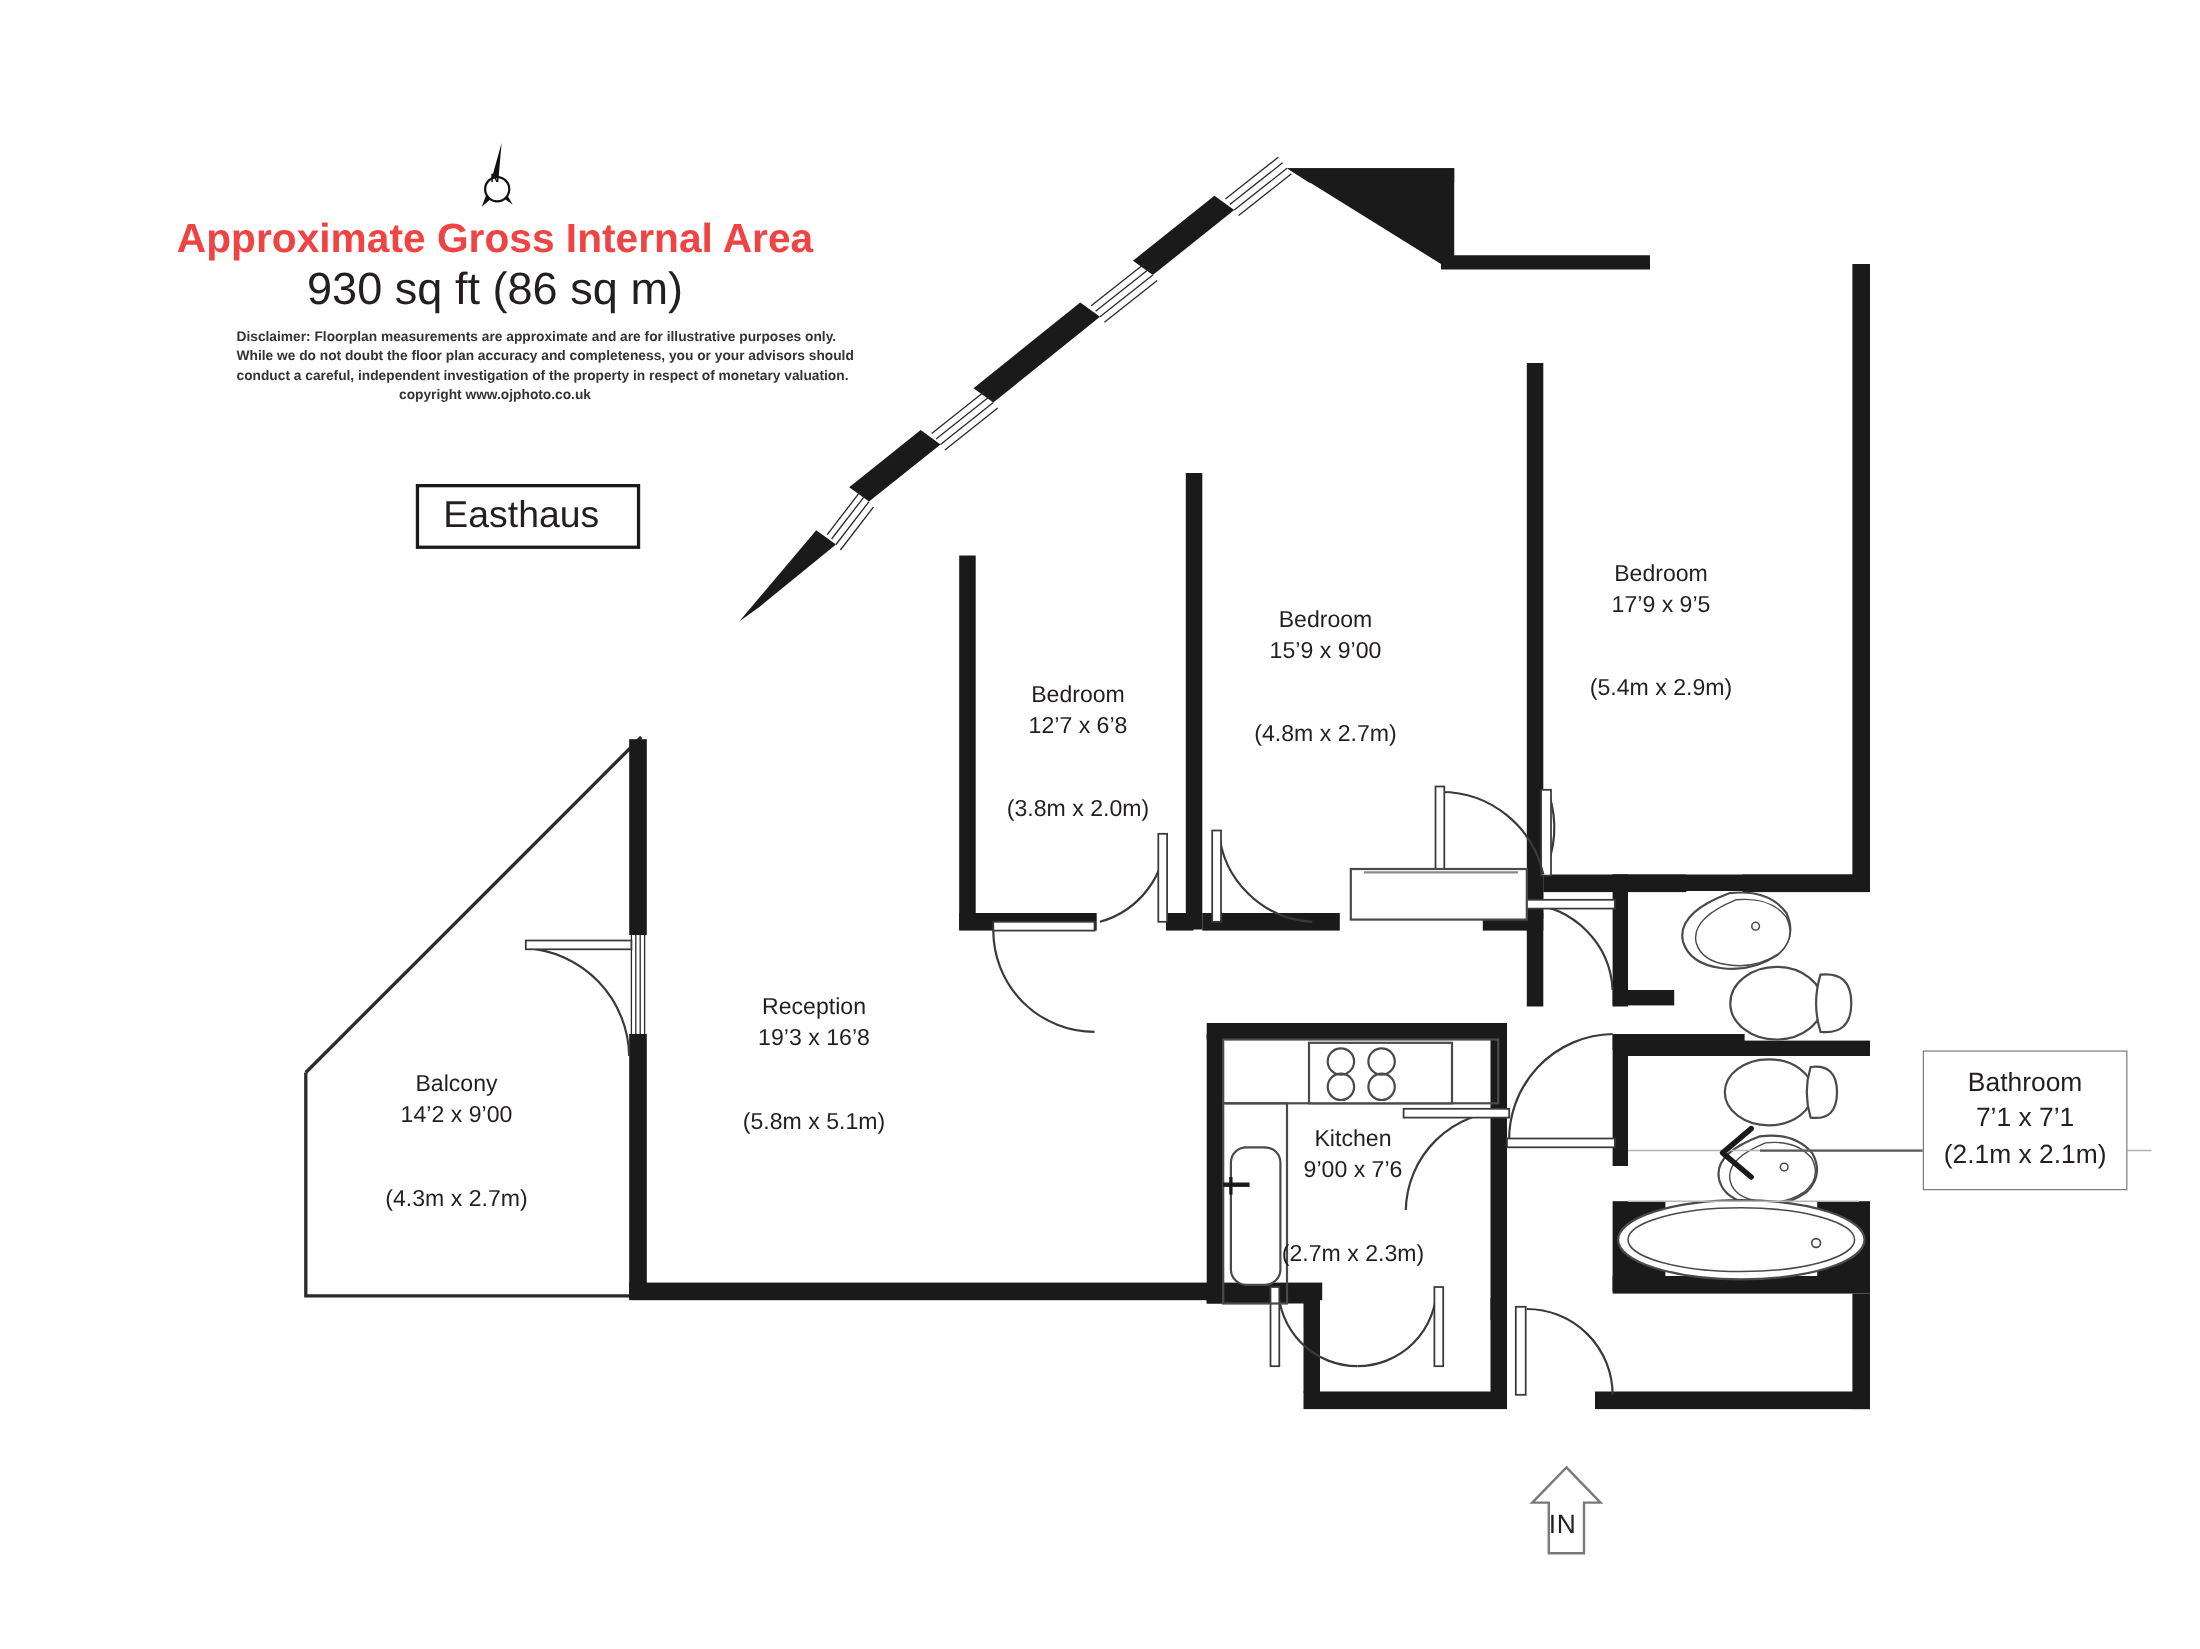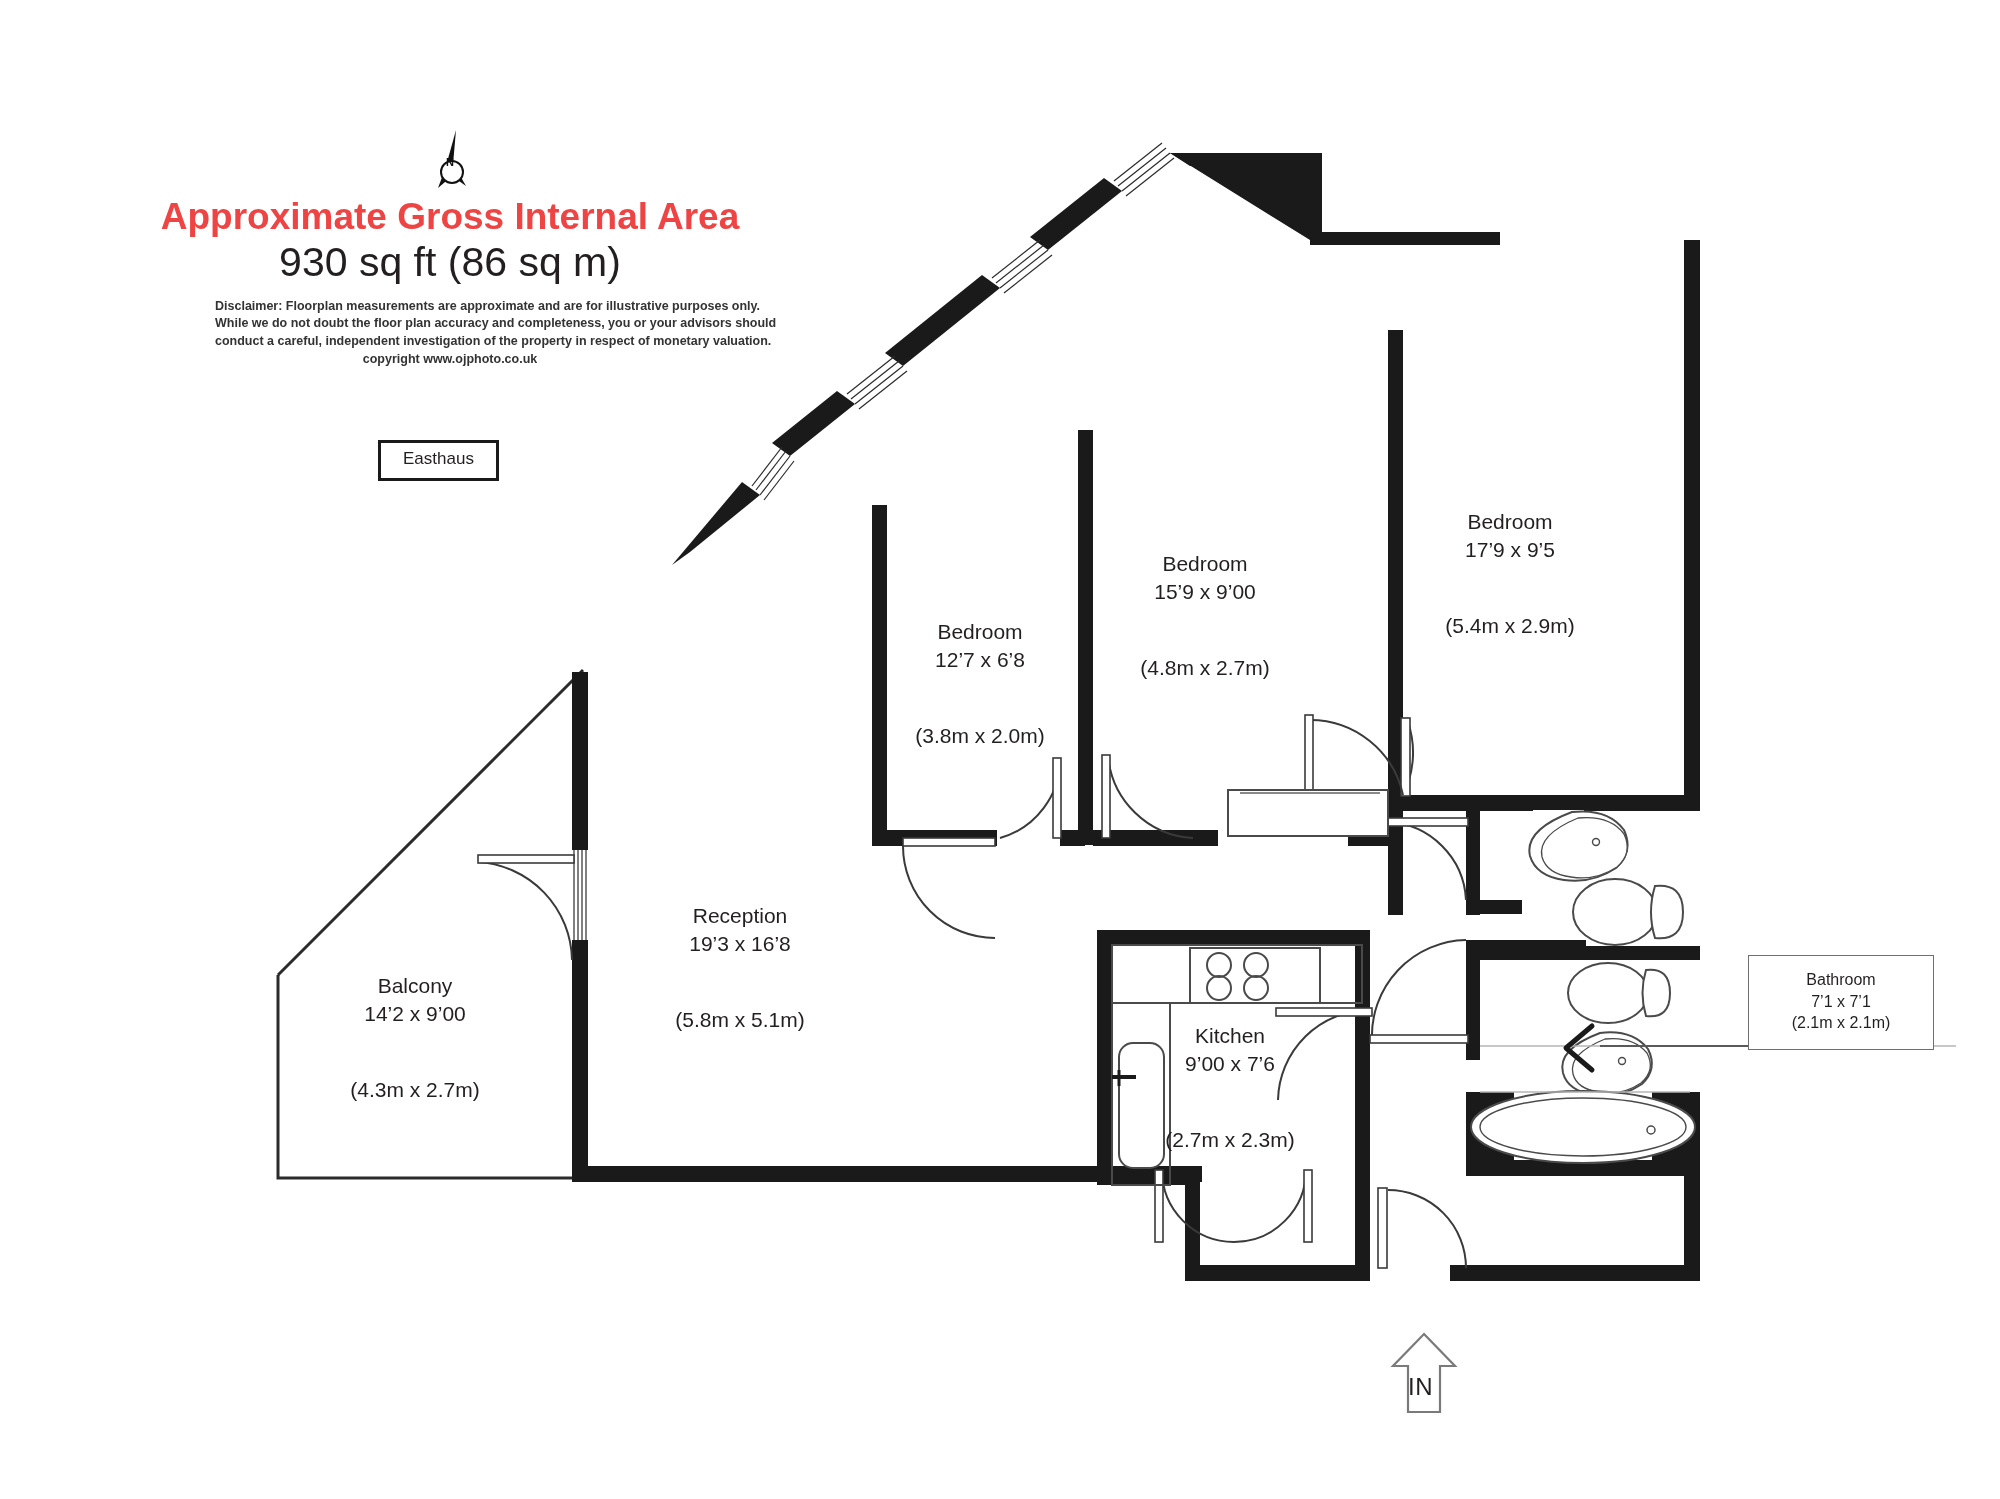--- a/index.html
+++ b/index.html
@@ -73,22 +73,22 @@
     width: 470px;
     font-weight: 400;
   }
   .disclaimer div { white-space: nowrap; font-weight: bold; }
 
   .brand-box {
     position: absolute;
     left: 378px;
     top: 440px;
     border: 3px solid #1a1a1a;
-    padding: 7px 22px 9px 22px;
-    font-size: 17px;
+    padding: 7px 34px 9px 22px;
+    font-size: 34px;
     background: #fff;
     line-height: 1.1;
   }
 
   
   .room-label {
     position: absolute;
     text-align: center;
     font-size: 21px;
     line-height: 1.33;
@@ -109,21 +109,21 @@
 
   
   .callout-box {
     position: absolute;
     left: 1748px;
     top: 955px;
     width: 172px;
     border: 1px solid #6f6f6f;
     background: #fff;
     text-align: center;
-    font-size: 16px;
+    font-size: 24px;
     line-height: 1.35;
     padding: 13px 6px 15px 6px;
     white-space: nowrap;
   }
 
   
   .in-label {
     position: absolute;
     left: 1408px;
     top: 1373px;

